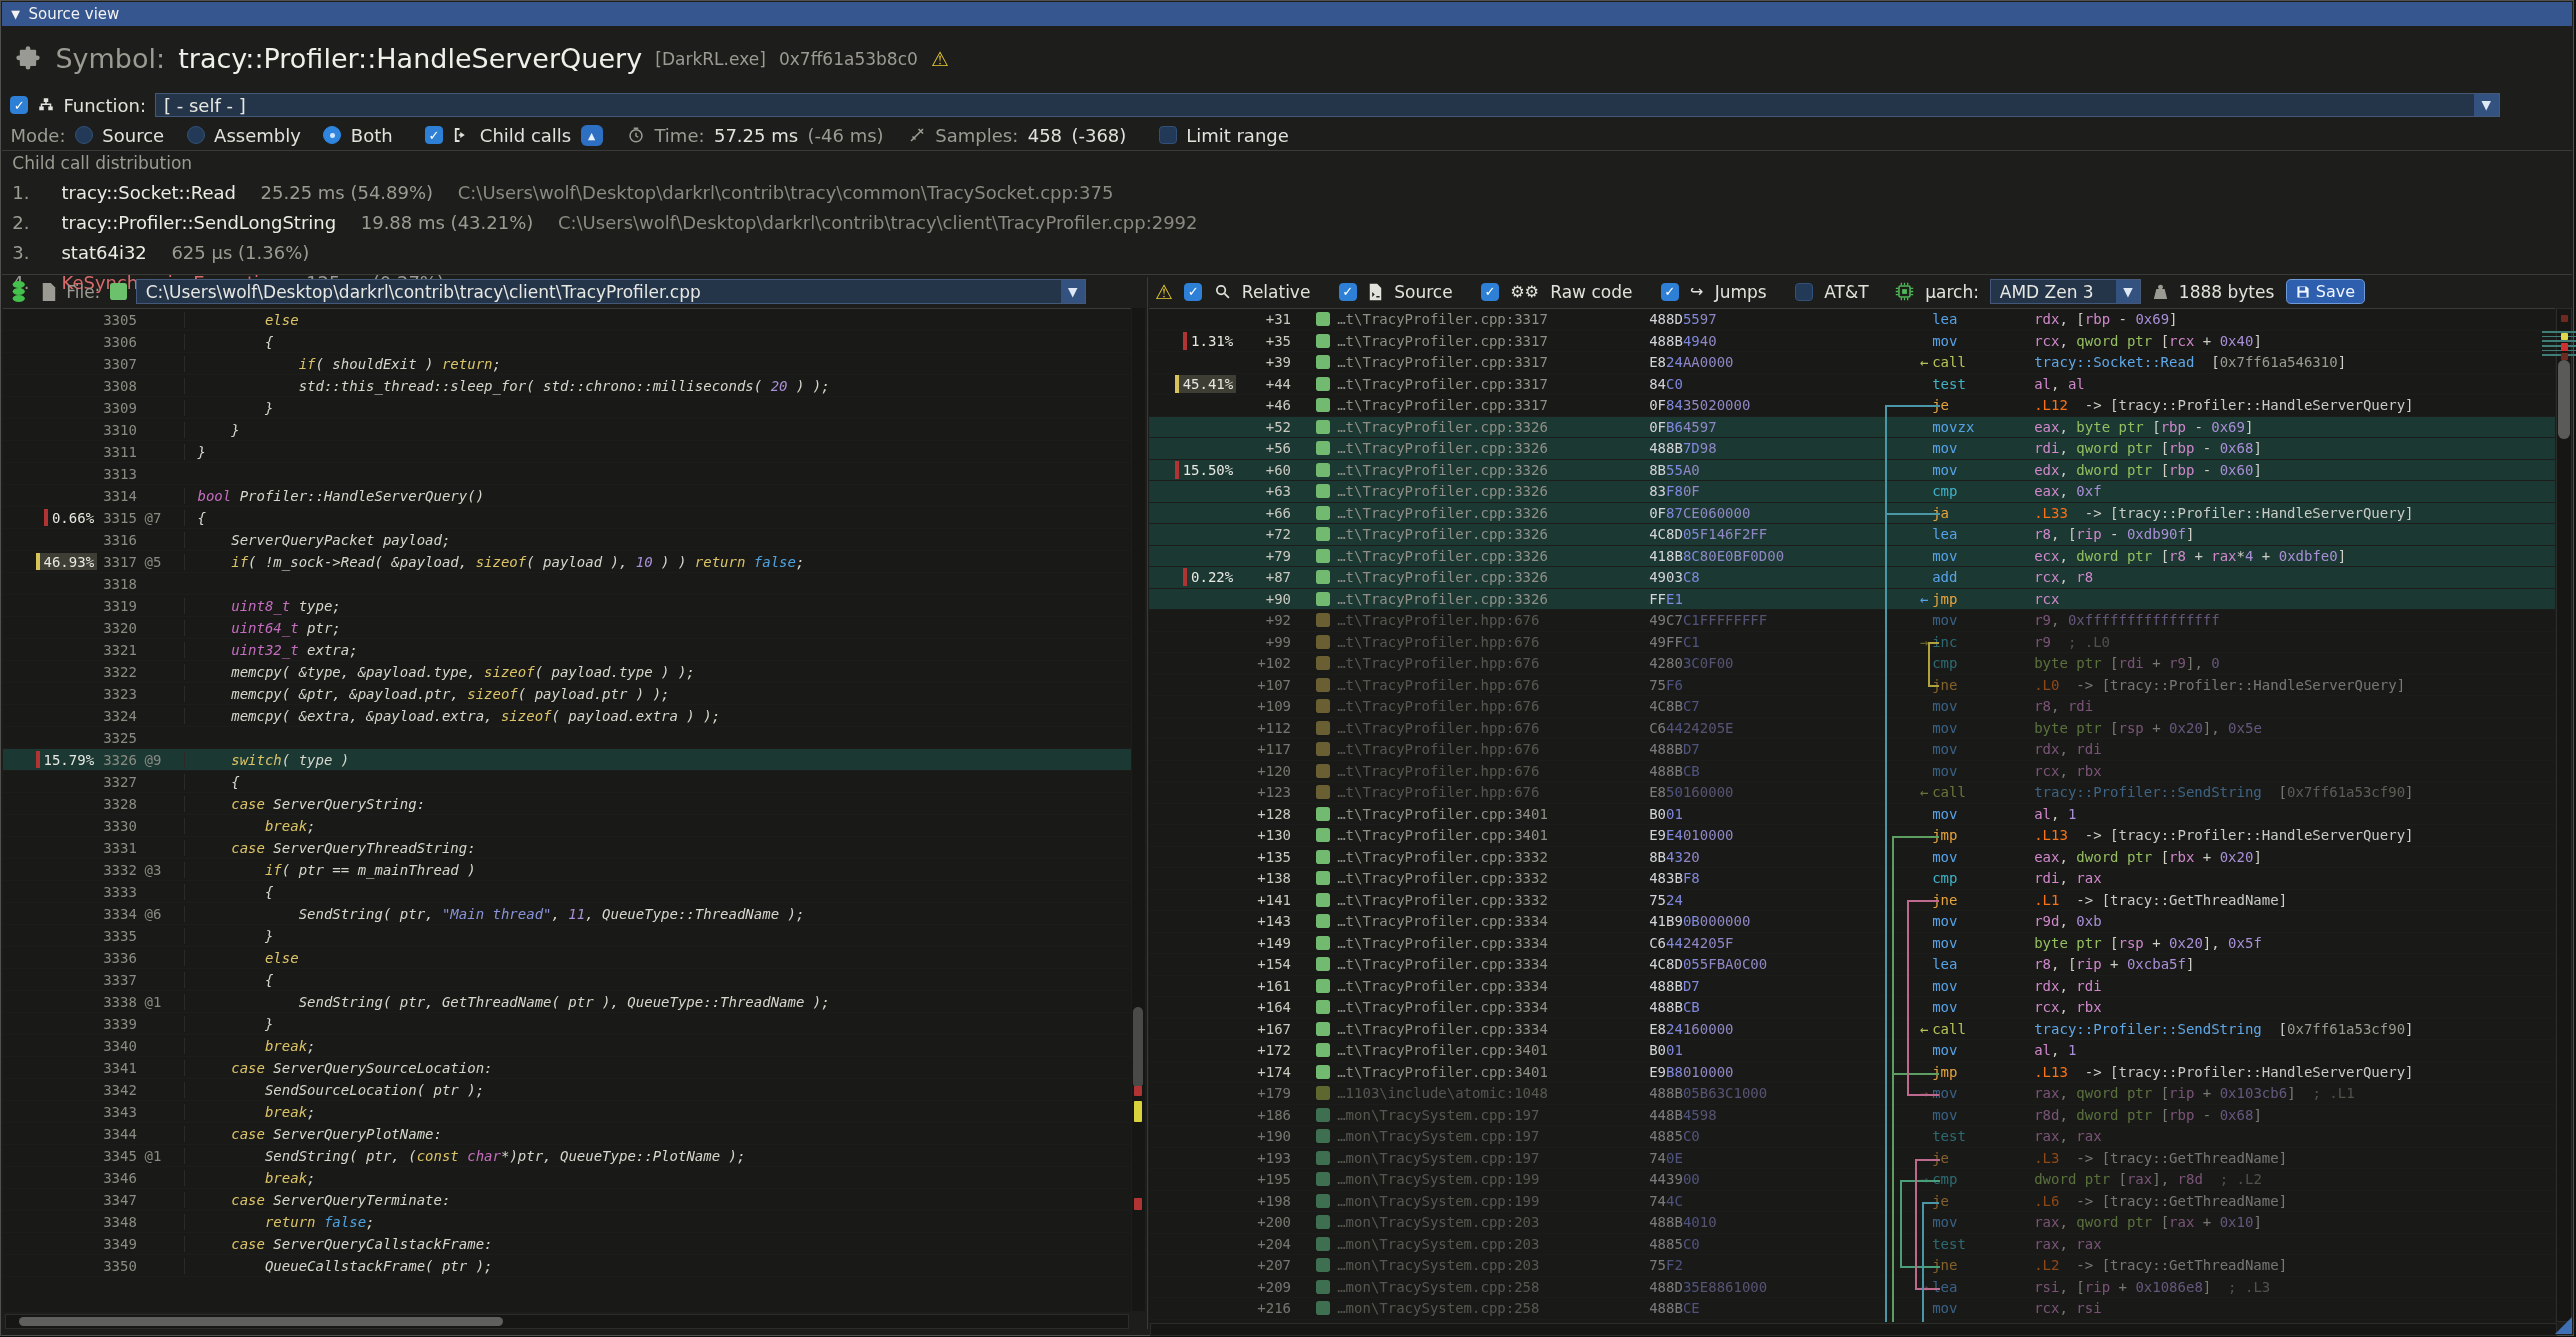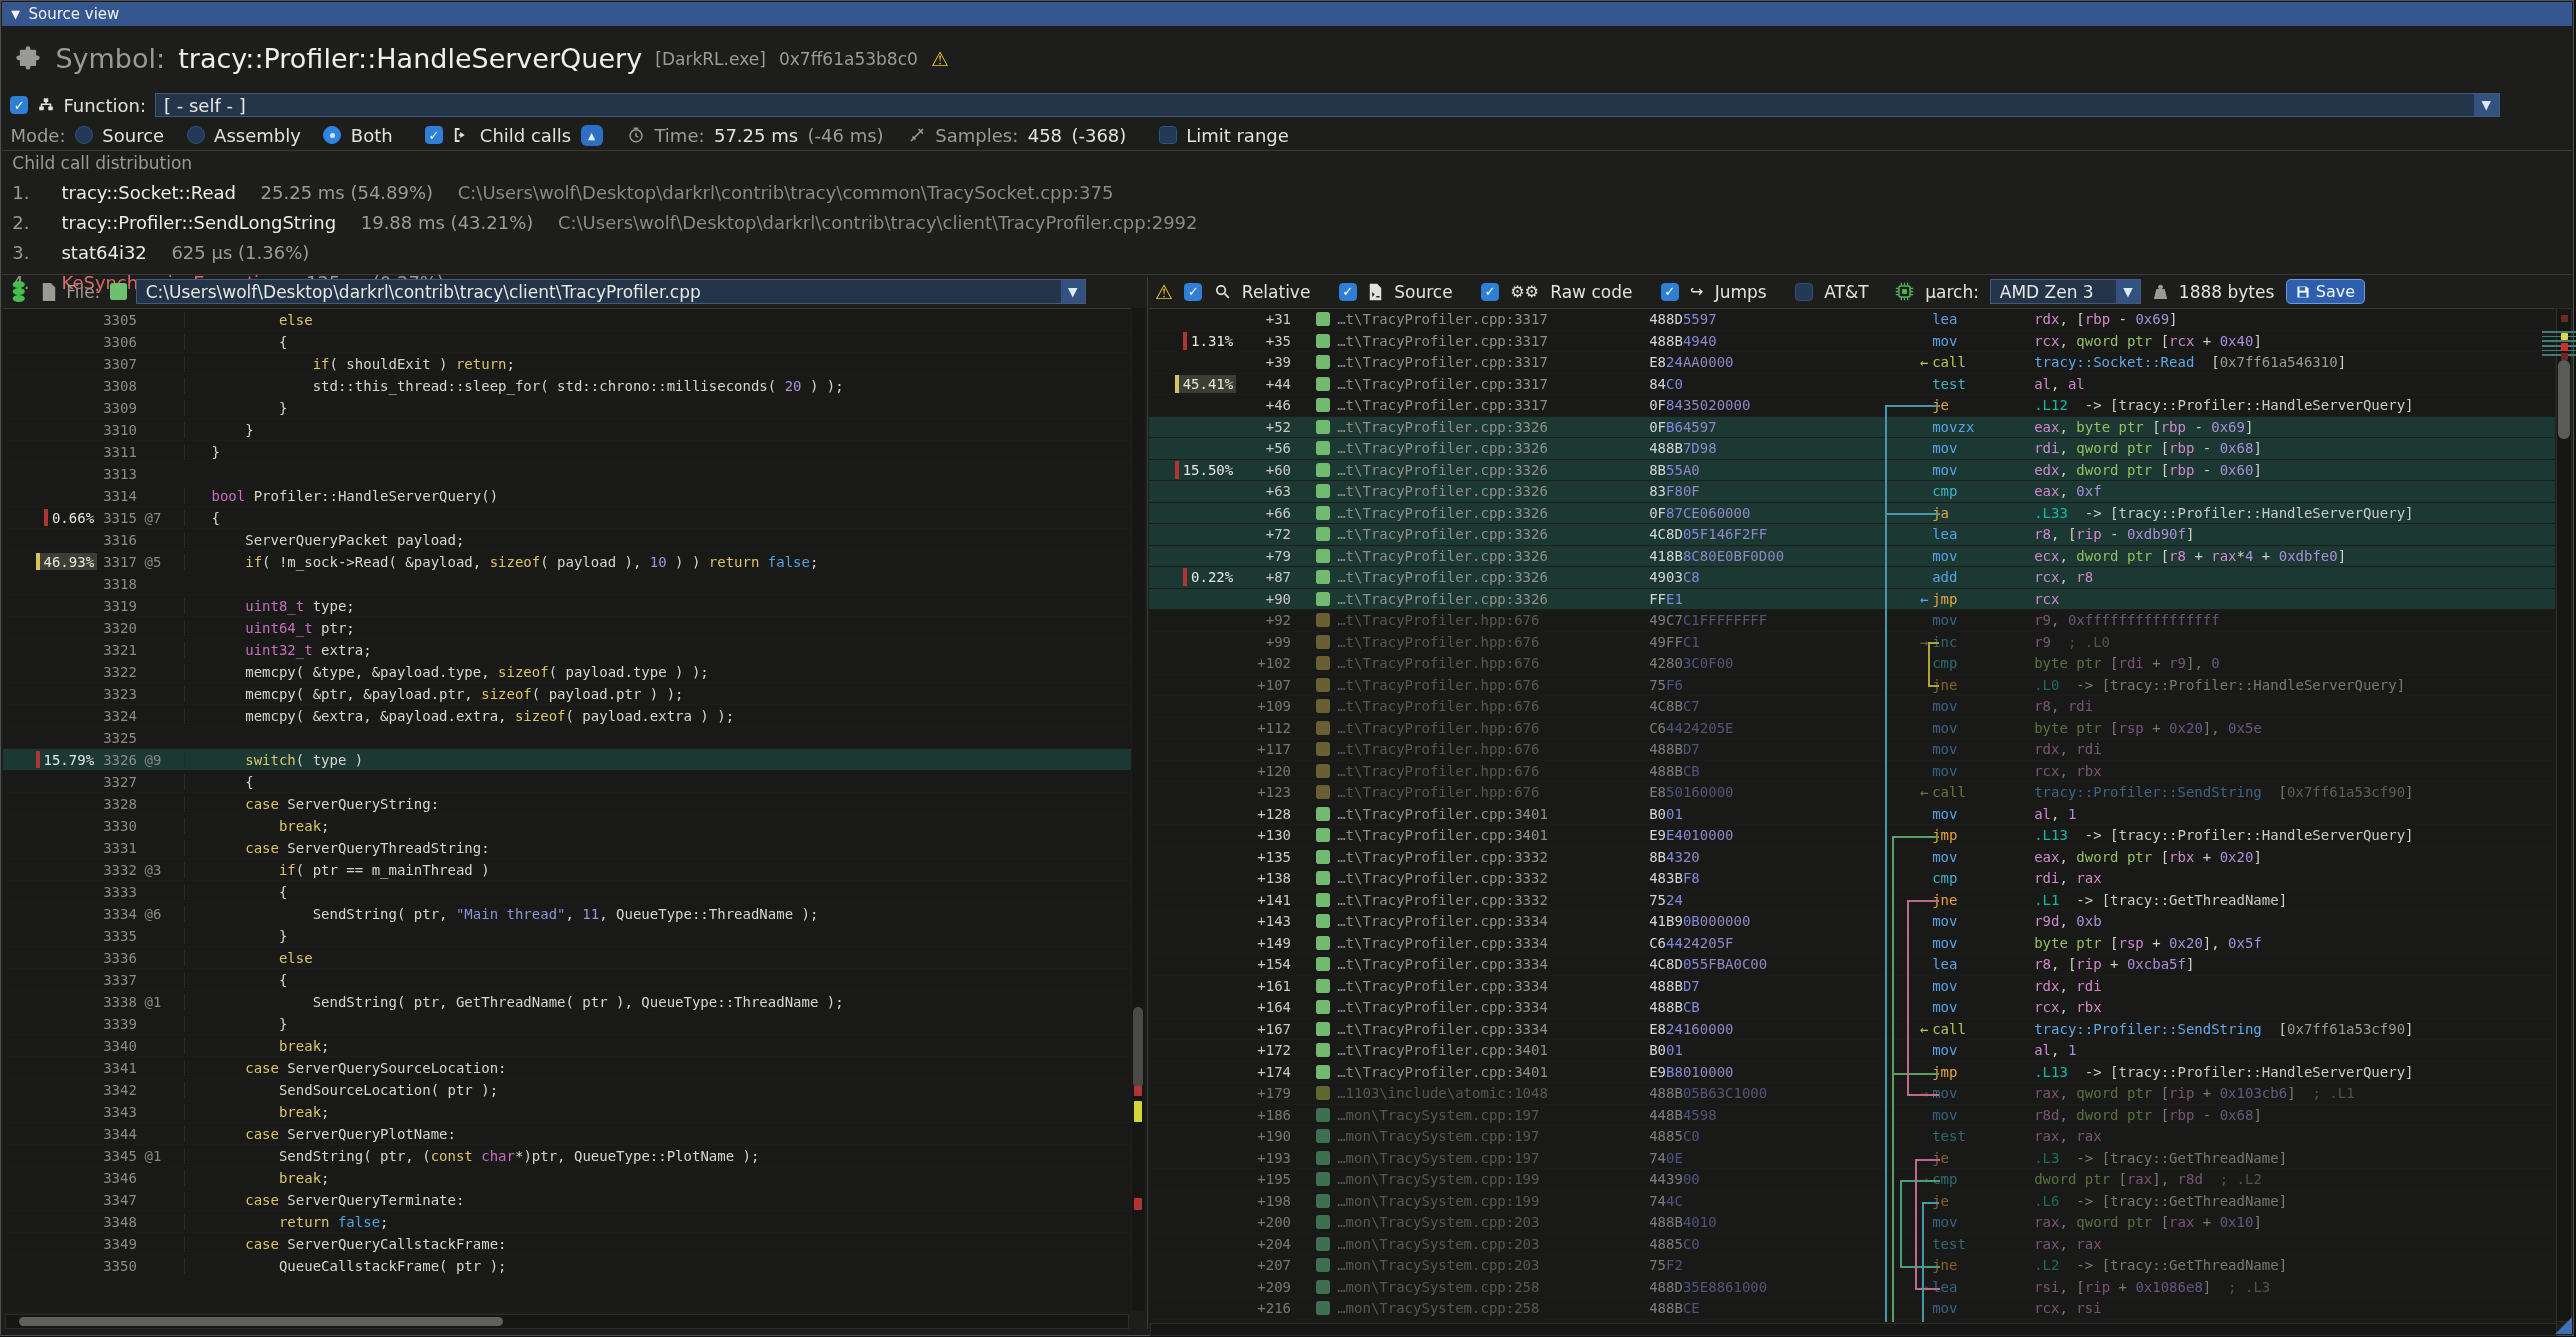--- a/index.html
+++ b/index.html
@@ -56,21 +56,21 @@
             background:#191917;border-top:0.9px solid #3a3a38;}
   .srow{height:22px;display:flex;align-items:center;font-size:14px;white-space:pre;border-bottom:0.9px solid #1c1c1a;box-sizing:border-box;}
   .srow.hl{background:#1c3833;}
   .s-pct{width:94px;text-align:right;color:#e8e8e2;flex:none;}
   .pct-chip{display:inline-block;border-left:4.7px solid transparent;padding:0.9px 2.8px 0.9px 3.8px;}
   .pct-chip.bar-red{border-left-color:#b03434;}
   .pct-chip.bar-yel{border-left-color:#d6c35a;}
   .pct-chip.sel{background:#3e3e35;}
   .s-ln{width:40px;text-align:right;color:#8b8b83;flex:none;}
   .s-ann{width:40px;text-align:left;color:#8a8a84;flex:none;margin-left:7.6px;}
-  .s-code{flex:none;border-left:0.9px solid #2a2a28;padding-left:26px;color:#d6d6cc;}
+  .s-code{flex:none;border-left:0.9px solid #2a2a28;padding-left:12px;color:#d6d6cc;font-style:italic;}
   
   .c-kw{color:#dcc468;} .c-ty{color:#c56ec0;} .c-str{color:#8a93d8;} .c-num{color:#a98fd8;}
   .c-lit{color:#4ea3e0;} .c-pre{color:#cd8440;}
   
   .hscroll{position:absolute;left:3.8px;top:1313px;width:1124px;height:15px;background:#161614;border:0.9px solid #2c2c2a;box-sizing:border-box;}
   .hthumb{position:absolute;left:13.2px;top:1.9px;width:484px;height:9.4px;border-radius:4.7px;background:#5f5f5d;}
   .vscroll-l{position:absolute;left:1131px;top:307px;width:13.2px;height:1003px;background:#161614;}
   .vmark{position:absolute;border-radius:0.9px;}
   .divider{position:absolute;left:1146px;top:276px;width:0.9px;bottom:5.7px;background:#3a3a38;}
   
@@ -89,21 +89,21 @@
   .a-pct{width:87px;text-align:right;color:#e8e8e2;flex:none;}
   .a-off{width:55px;text-align:right;color:#c9c9c1;flex:none;}
   .a-icon{width:14px;height:14px;border-radius:2.8px;flex:none;margin-left:24.6px;}
   .a-loc{width:272px;flex:none;color:#8f8f87;margin-left:7.6px;overflow:hidden;}
   .a-bytes{width:236px;flex:none;margin-left:40px;}
   .b0{color:#d3d4da;} .b1{color:#7f88dc;} .b2{color:#8f87c4;}
   .a-jump{width:47px;flex:none;text-align:right;padding-right:3.8px;box-sizing:border-box;}
   .a-mn{width:102px;flex:none;}
   .mn-b{color:#57a3e8;} .mn-t{color:#3fb3c6;} .mn-j{color:#e8a43c;} .mn-call{color:#b7c457;}
   .a-ops{flex:1;color:#cfcfc8;}
-  .c-reg{color:#d088cc;} .c-ptr{color:#95bf60;} .c-lbl{color:#14b8a6;} .c-fn{color:#5fa8e8;}
+  .c-reg{color:#d088cc;} .c-ptr{color:#95bf60;} .c-lbl{color:#f97316;} .c-fn{color:#5fa8e8;}
   .c-sym{color:#c9cbc6;} .c-com{color:#84847c;} .c-addr{color:#9b9b93;}
   .jump-overlay{position:absolute;left:0;top:0;width:2576px;height:1338px;pointer-events:none;}
   .jline{position:absolute;width:1.9px;}
   .jconn{position:absolute;height:1.9px;}
   .vscroll-r{position:absolute;left:2555px;top:307px;width:16px;height:1014px;background:#161614;border:0.9px solid #2c2c2a;box-sizing:border-box;}
   .rthumb{position:absolute;left:0.9px;top:51px;width:12.3px;height:79px;border-radius:5.7px;background:#5a5a58;}
   .stripes{position:absolute;left:-15px;top:19px;width:43px;height:28px;
            background:repeating-linear-gradient(#00000000 0 2.8px,#3f7d78 2.8px 4.7px);}
   .hscroll-r{position:absolute;left:1149px;top:1322px;width:1407px;height:13.2px;background:#161614;border:0.9px solid #2c2c2a;box-sizing:border-box;}
   .resize-grip{position:absolute;right:0.9px;bottom:0.9px;width:0;height:0;

